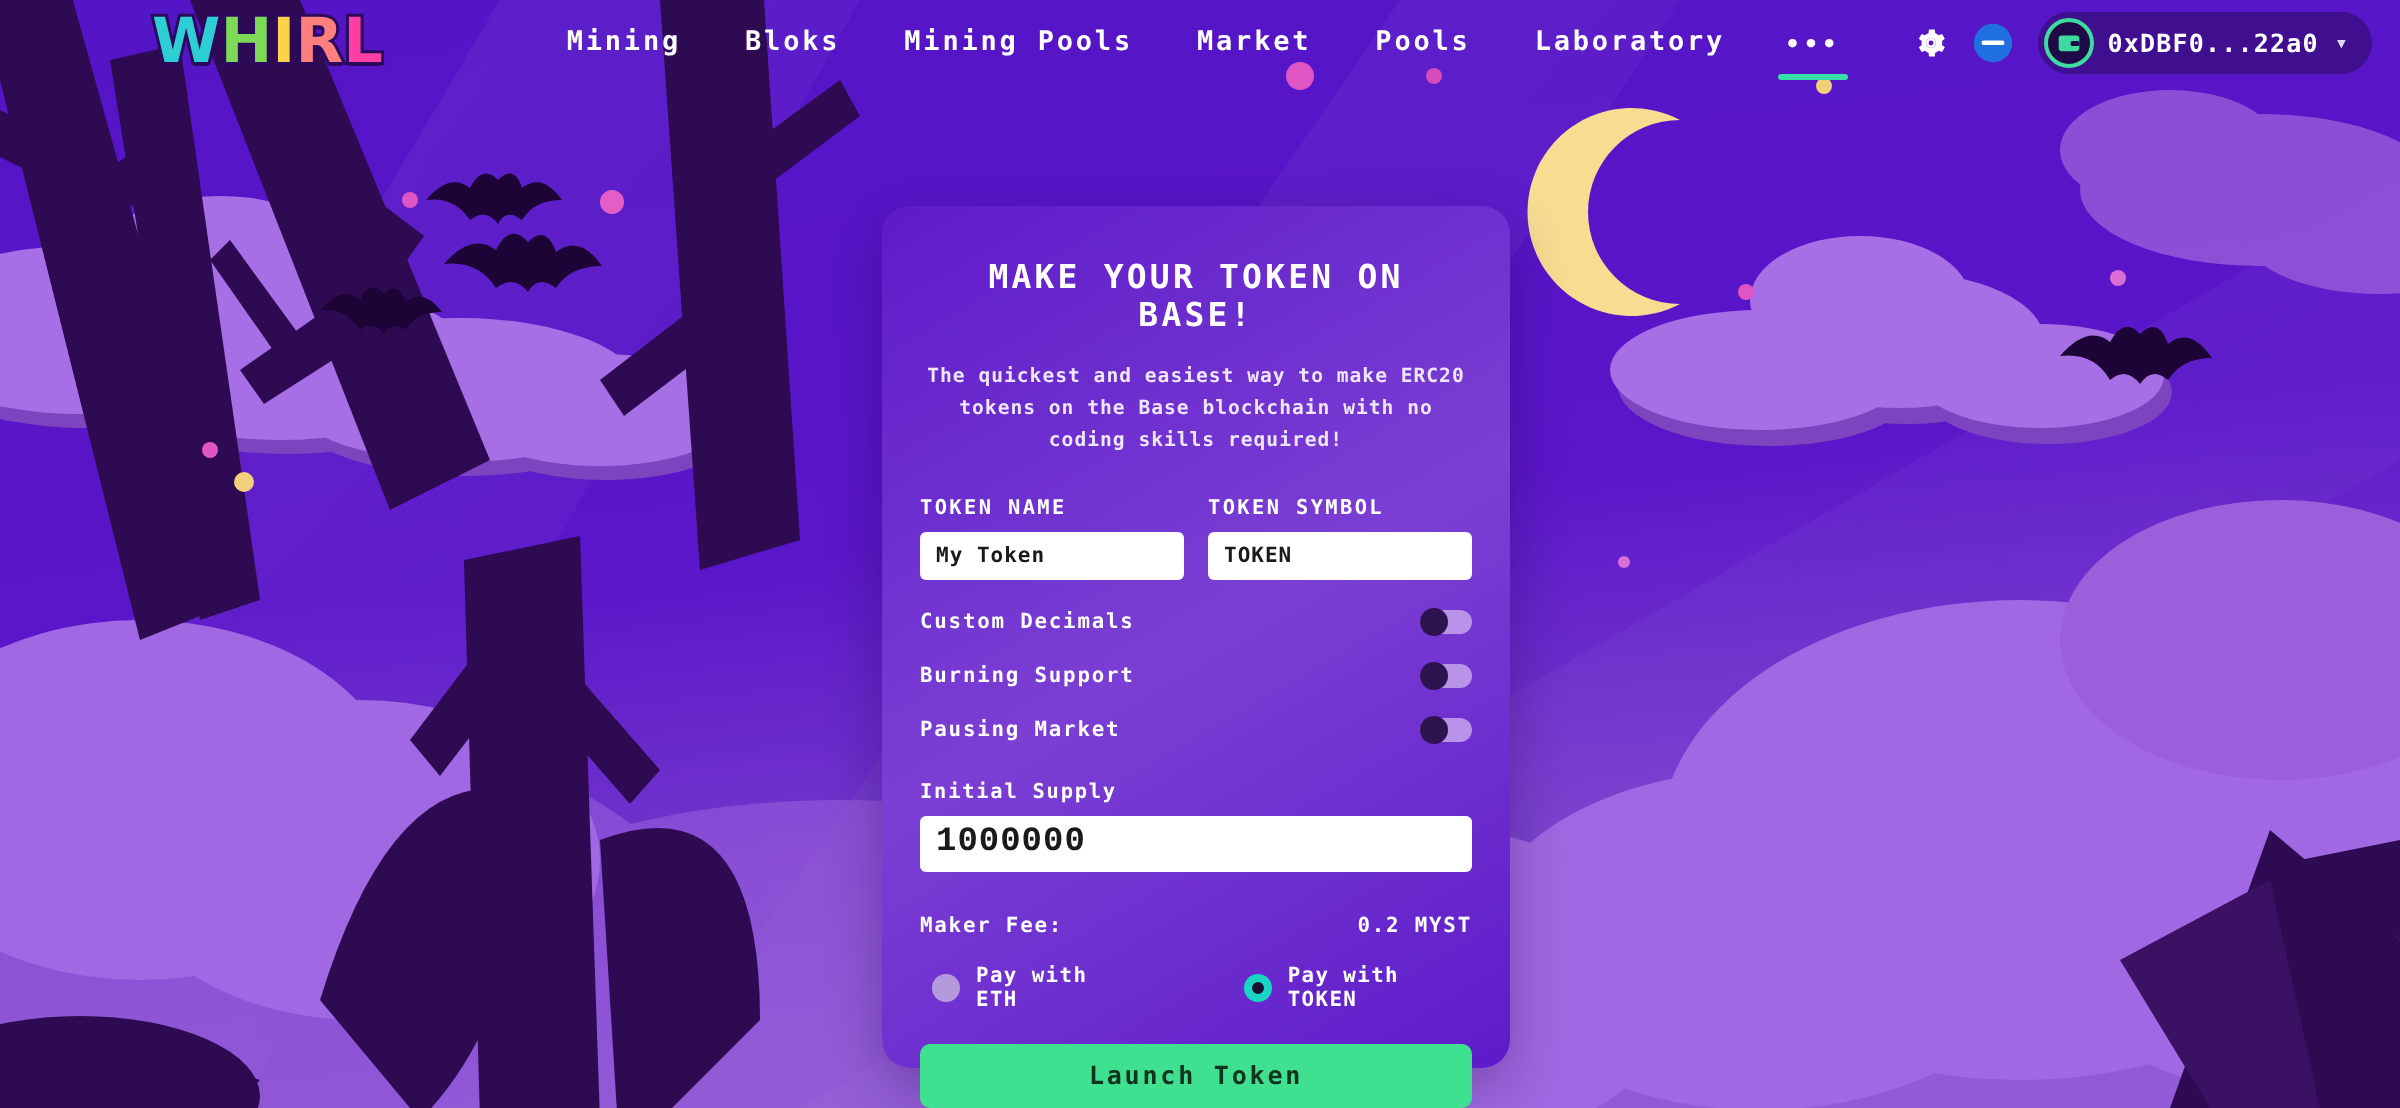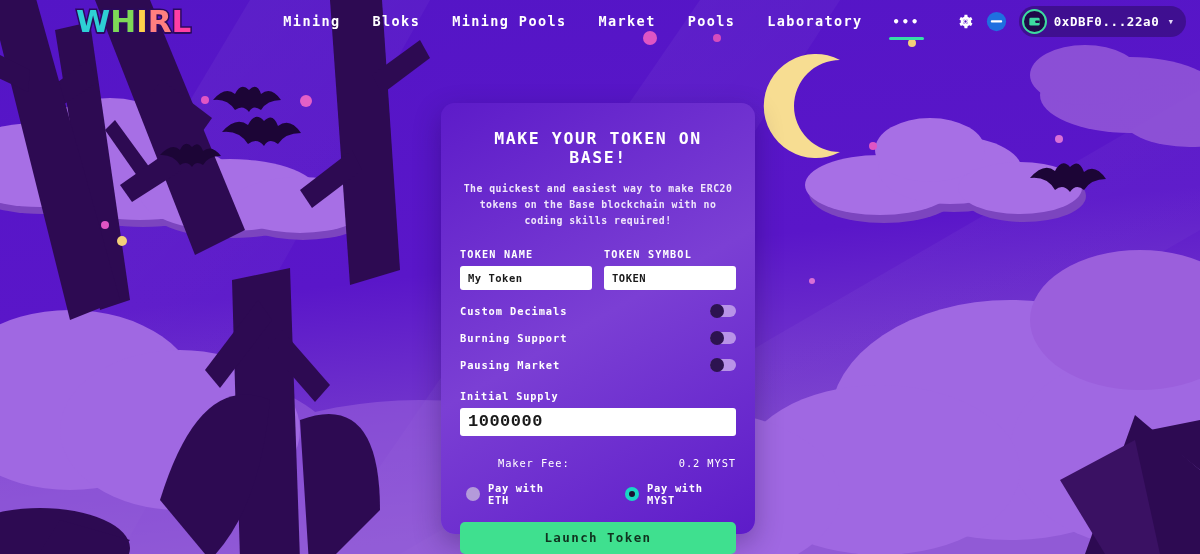--- a/index.html
+++ b/index.html
@@ -152,21 +152,21 @@
     background: #2d1350;
   }
 
   .supply-label { margin-top: 20px; }
   .supply-input { height: 28px; font-size: 17px; font-family: Liberation Mono, monospace; }
 
   .fee-row {
     display: flex; align-items: center; justify-content: space-between;
     margin-top: 21px;
   }
-  .fee-text { color: #ffffff; font-size: 10.4px; font-weight: normal; letter-spacing: 0.9px; margin-left: 38px; }
+  .fee-text { color: #ffffff; font-size: 10.4px; font-weight: bold; letter-spacing: 0.9px; }
 
   .pay-row {
     display: flex; margin-top: 13px;
     padding-left: 6px;
   }
   .pay-opt { display: flex; align-items: center; gap: 8px; cursor: pointer; }
   .pay-opt.second { margin-left: 55px; }
   .radio-off {
     width: 14px; height: 14px; border-radius: 50%;
     background: #b49ada; flex: none;
@@ -457,20 +457,20 @@
       <span class="fee-text">0.2 MYST</span>
     </div>
 
     <div class="pay-row">
       <div class="pay-opt">
         <span class="radio-off"></span>
         <span class="pay-label">Pay with ETH</span>
       </div>
       <div class="pay-opt second">
         <span class="radio-on"></span>
-        <span class="pay-label">Pay with MYST</span>
+        <span class="pay-label">Pay with TOKEN</span>
       </div>
     </div>
 
     <button class="launch-btn">Launch Token</button>
   </div>
 
 </div>
 
 </body></html>

